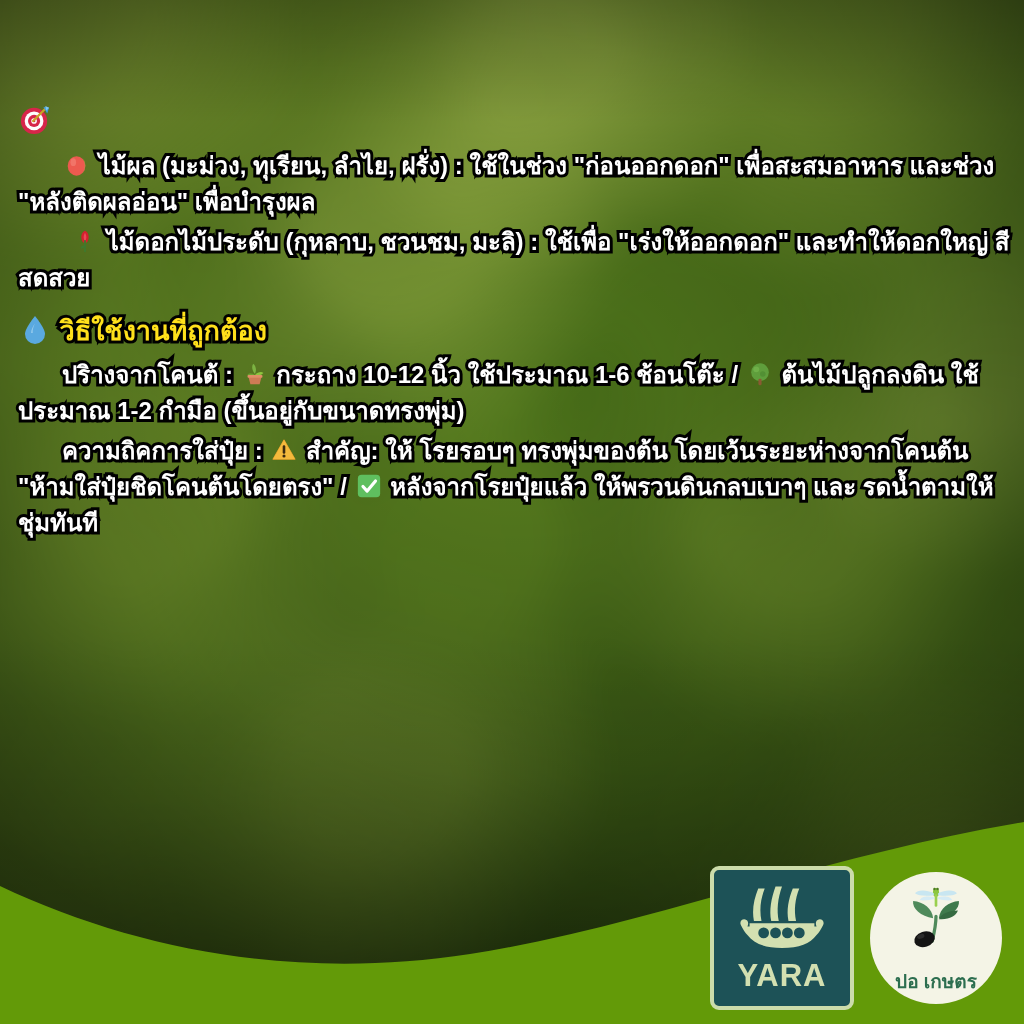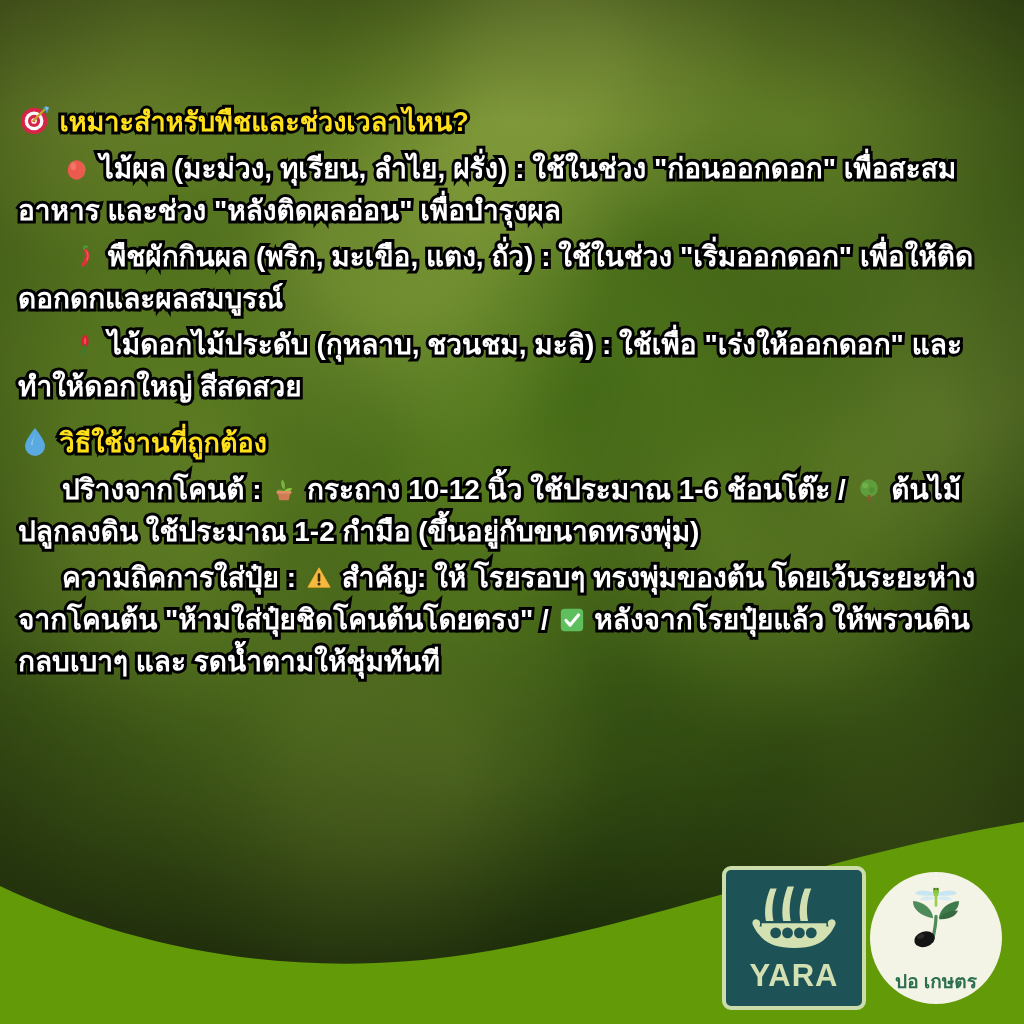--- a/index.html
+++ b/index.html
@@ -73,40 +73,40 @@
 
   .head{
     font-size:27px;font-weight:bold;color:#ffe01b;
     -webkit-text-stroke:6px #000;paint-order:stroke fill;
     line-height:1.45;margin:0 0 6px 0;
     display:block;
   }
   .head.second{margin-top:16px;}
 
   .para{
-    font-size:28px;font-weight:bold;color:#ffffff;
+    font-size:24px;font-weight:bold;color:#ffffff;
     -webkit-text-stroke:6px #000;paint-order:stroke fill;
     line-height:1.50;margin:0 0 4px 0;
     display:block;
   }
   .para.indent{ text-indent:44px; }
   .para.indent2{ text-indent:52px; }
   
   .ico{
     display:inline-block;vertical-align:-4px;
     width:26px;height:26px;position:relative;
     -webkit-text-stroke:0;
     margin:0 2px;
   }
   .ico svg{display:block;width:26px;height:26px;}
   .ico.big{width:30px;height:30px;}
   .ico.big svg{width:30px;height:30px;}
 
   
-  .logos{position:absolute;right:22px;bottom:14px;display:flex;align-items:center;gap:4px;}
+  .logos{position:absolute;right:22px;bottom:14px;display:flex;align-items:center;gap:16px;}
   .yara-logo{
     width:144px;height:144px;background:#1d5257;border-radius:9px;
     border:4px solid #ccdcab;box-sizing:border-box;
     display:flex;flex-direction:column;align-items:center;justify-content:flex-start;
     padding-top:12px;
   }
   .yara-word{
     color:#d3e0b1;font-weight:bold;font-size:31px;letter-spacing:1px;
     font-family:"Liberation Sans",sans-serif;margin-top:-2px;
   }
@@ -142,44 +142,33 @@
             <circle cx="15" cy="17" r="14" fill="#d7254a"></circle>
             <circle cx="15" cy="17" r="10" fill="#fdfdfd"></circle>
             <circle cx="15" cy="17" r="6.5" fill="#d7254a"></circle>
             <circle cx="15" cy="17" r="3" fill="#fdfdfd"></circle>
             <circle cx="15" cy="17" r="1.4" fill="#d7254a"></circle>
             <path d="M14 17 L27 4" stroke="#c9a227" stroke-width="2.4" stroke-linecap="round"></path>
             <path d="M25 2 L31 3 L29 9 Z" fill="#3b9ee0"></path>
             <path d="M27 1 L31 3 L28 6 Z" fill="#7fc8f2"></path>
           </svg>
         </span>
-        <span>เหมาะสำหรับพืชและช่วงเวลาไหน?</span>
       </div>
 
       <div class="para indent">
         <span class="ico">
           <svg viewBox="0 0 28 28">
             <ellipse cx="13.5" cy="15" rx="9.5" ry="10.5" fill="#ec5a4f"></ellipse>
             <path d="M20 7 C24 10 24 19 19 24 C23 20 24 11 20 7 Z" fill="#8fc24a"></path>
             <ellipse cx="10" cy="11" rx="3" ry="4.2" fill="#f58a7d" opacity=".55"></ellipse>
           </svg>
         </span>
         <span>ไม้ผล (มะม่วง, ทุเรียน, ลำไย, ฝรั่ง) : ใช้ในช่วง "ก่อนออกดอก" เพื่อสะสมอาหาร และช่วง "หลังติดผลอ่อน" เพื่อบำรุงผล</span>
       </div>
 
-      <div class="para indent2">
-        <span class="ico">
-          <svg viewBox="0 0 28 28">
-            <path d="M15 5 C19 7 20 13 17 19 C15 23 12 25 10 24 C9 23 11 21 12.5 18 C15 13 14 8 12 5 Z" fill="#e0303a"></path>
-            <path d="M13 5 C12 3 14 2 16 3" stroke="#4f9a34" stroke-width="2.2" fill="none" stroke-linecap="round"></path>
-            <path d="M15 7 C17.5 10 18 14 16 18" stroke="#f07b7b" stroke-width="1.2" fill="none" opacity=".7"></path>
-          </svg>
-        </span>
-        <span>พืชผักกินผล (พริก, มะเขือ, แตง, ถั่ว) : ใช้ในช่วง "เริ่มออกดอก" เพื่อให้ติดดอกดกและผลสมบูรณ์</span>
-      </div>
 
       <div class="para indent2">
         <span class="ico">
           <svg viewBox="0 0 28 28">
             <path d="M14 3 C18 5 19 10 17 14 C15.5 17 12.5 17 11 14 C9 10 10 5 14 3 Z" fill="#d6202f"></path>
             <path d="M14 5 C16 8 16 12 14 14 C12 12 12 8 14 5 Z" fill="#f0545f" opacity=".8"></path>
             <path d="M14 14 L14 25" stroke="#3f7a2e" stroke-width="2" stroke-linecap="round"></path>
             <path d="M14 19 C11 18 9 20 9.5 22 C11.5 22.5 13.5 21 14 19 Z" fill="#3f7a2e"></path>
           </svg>
         </span>

